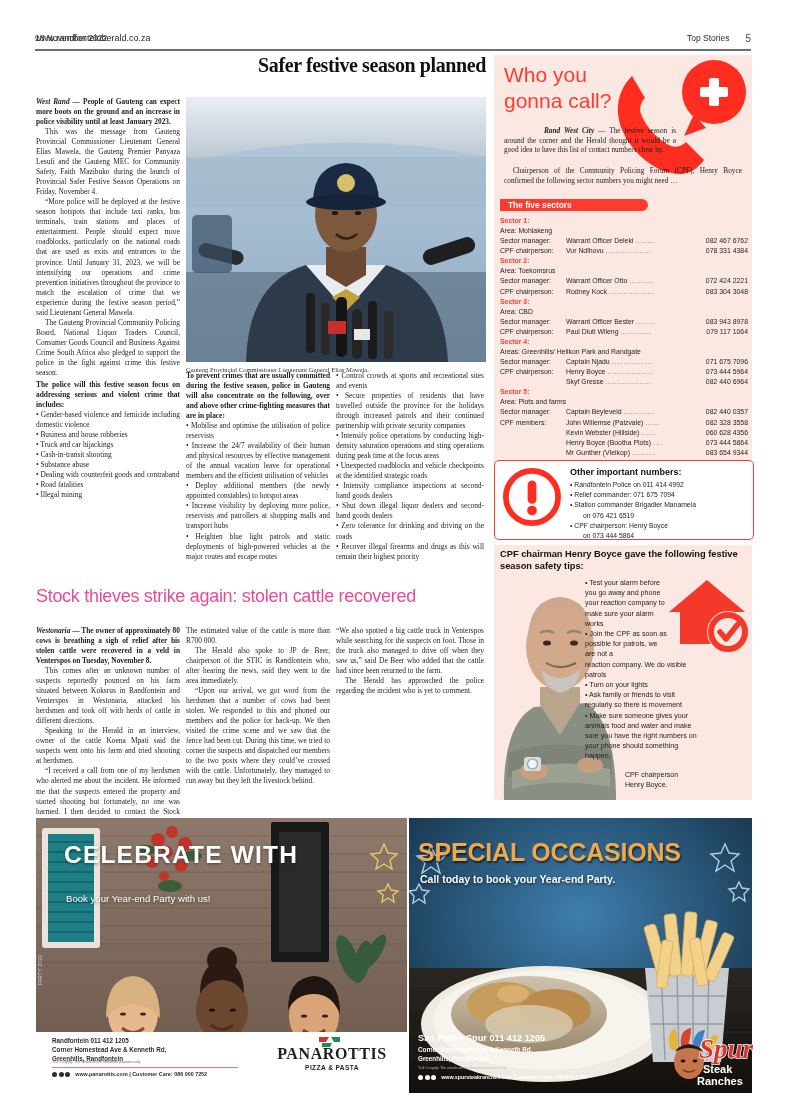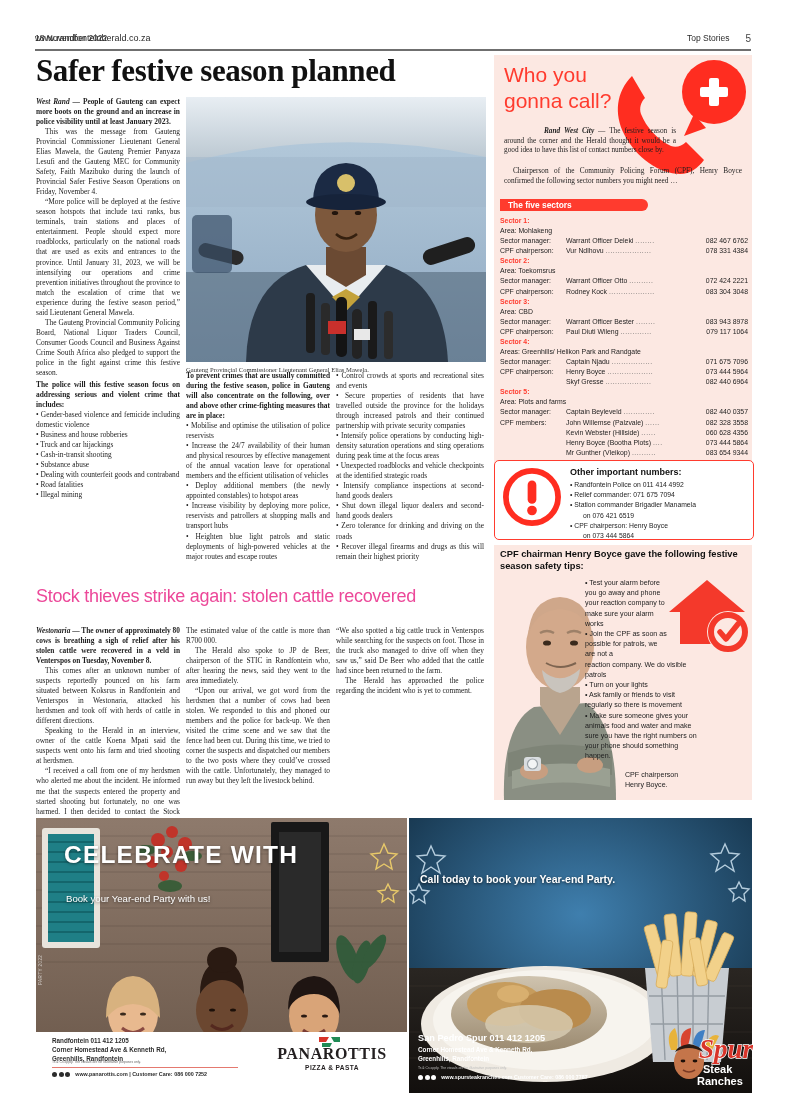--- a/index.html
+++ b/index.html
@@ -10,22 +10,22 @@
   .masthead{position:absolute;left:35px;top:28px;width:716px;height:20px;
     display:flex;align-items:center;justify-content:space-between;
     font-family:"Liberation Sans",sans-serif;font-size:8.5px;color:#2b2b2b;}
   .masthead .url{position:absolute;left:0;right:0;text-align:left;font-size:9px;}
   .masthead .right{display:flex;align-items:center;gap:16px;}
   .masthead .pg{font-size:10px;color:#444;}
   .rule{position:absolute;left:35px;top:49px;width:716px;height:1.6px;background:#6f6f6f;}
 
   
   .headline1{position:absolute;left:36px;top:55px;width:450px;
-    font-family:"Liberation Serif",serif;font-weight:700;font-size:31px;
-    letter-spacing:-0.4px;color:#111;line-height:1.06;}
+    font-family:"Liberation Serif",serif;font-weight:700;font-size:20px;
+    letter-spacing:-0.4px;color:#111;line-height:1.06;text-align:right;}
 
   
   .col{position:absolute;font-family:"Liberation Serif",serif;font-size:7.4px;
     line-height:1.355;color:#1d1d1d;text-align:justify;}
   .col p{margin:0;text-indent:9px;}
   .col p.noind{text-indent:0;}
   .col p.bullet{text-indent:0;}
   .col .lead{font-weight:700;text-indent:0;}
   .col .loc{font-style:italic;font-weight:700;}
 
@@ -622,20 +622,21 @@
         <rect x="242" y="106" width="12" height="56" rx="3" transform="rotate(-16 248 134)"></rect>
         <rect x="258" y="96" width="12" height="62" rx="3" transform="rotate(-6 264 127)"></rect>
         <rect x="274" y="94" width="12" height="64" rx="3" transform="rotate(4 280 126)"></rect>
         <rect x="290" y="102" width="12" height="58" rx="3" transform="rotate(14 296 131)"></rect>
         <rect x="304" y="114" width="12" height="50" rx="3" transform="rotate(24 310 139)"></rect>
         <rect x="250" y="122" width="11" height="48" rx="3" transform="rotate(8 255 146)"></rect>
         <rect x="284" y="120" width="11" height="48" rx="3" transform="rotate(-10 289 144)"></rect>
       </g>
     </svg>
   </div>
+  <div class="spurtitle">SPECIAL OCCASIONS</div>
   <div class="spursub">Call today to book your Year-end Party.</div>
 
   <div class="spurfoot"></div>
   <div class="spuraddr">San Pedro Spur 011 412 1205</div>
   <div class="spuraddr2">
     <div>Corner Homestead Ave &amp; Kenneth Rd,</div>
     <div>Greenhills, Randfontein</div>
   </div>
   <div class="spurtc">Ts &amp; Cs apply. The visuals are for illustrative purposes only.</div>
   <div class="spurweb">

